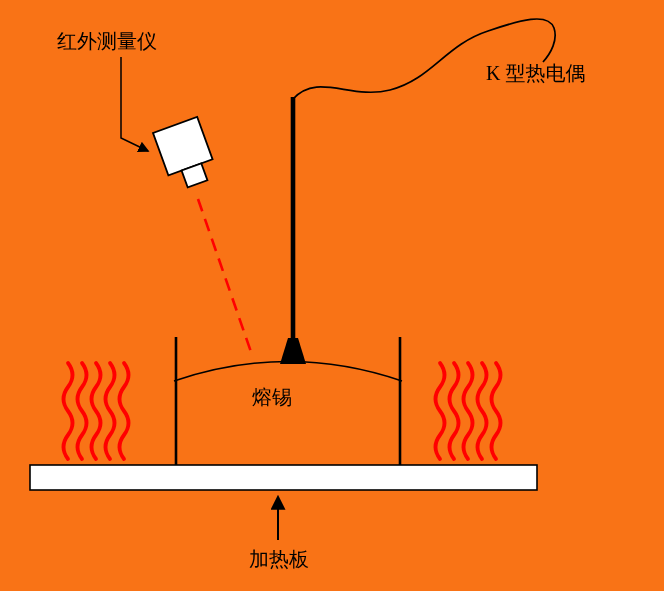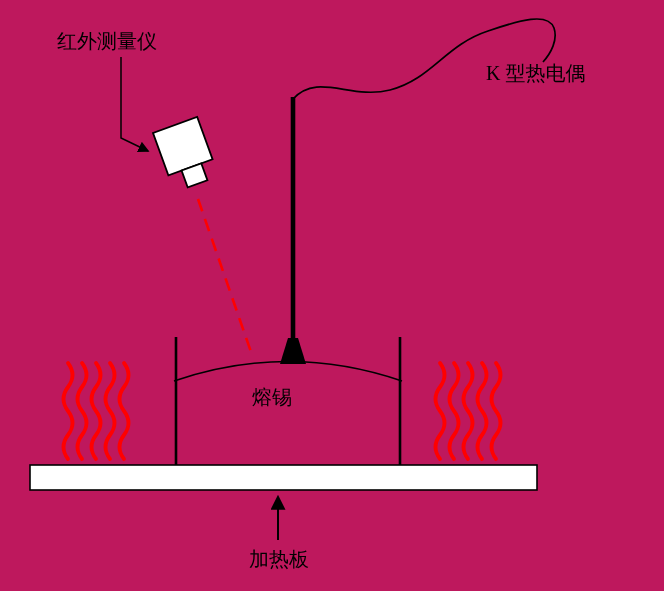--- a/index.html
+++ b/index.html
@@ -4,21 +4,21 @@
 <style>
   html, body {
     margin: 0;
     padding: 0;
     background: #ffffff;
   }
   .stage {
     position: relative;
     width: 664px;
     height: 591px;
-    background: #be185d;
+    background: #f97316;
     overflow: hidden;
   }
   svg text {
     font-family: "Liberation Serif", "DejaVu Serif", serif;
     font-size: 20px;
     fill: #000000;
   }
   .thinline  { fill: none; stroke: #000000; stroke-width: 1.5; }
   .wire      { fill: none; stroke: #000000; stroke-width: 1.7; }
   .wall      { stroke: #000000; stroke-width: 2.6; }

